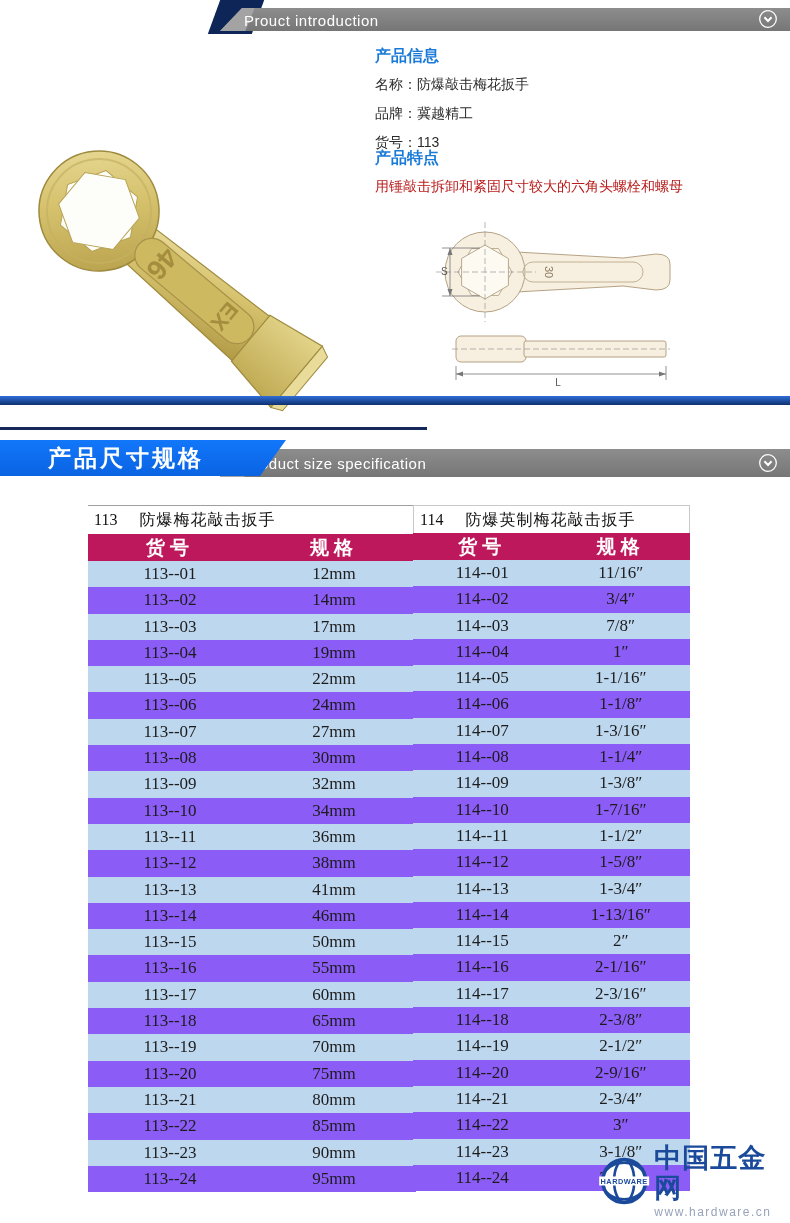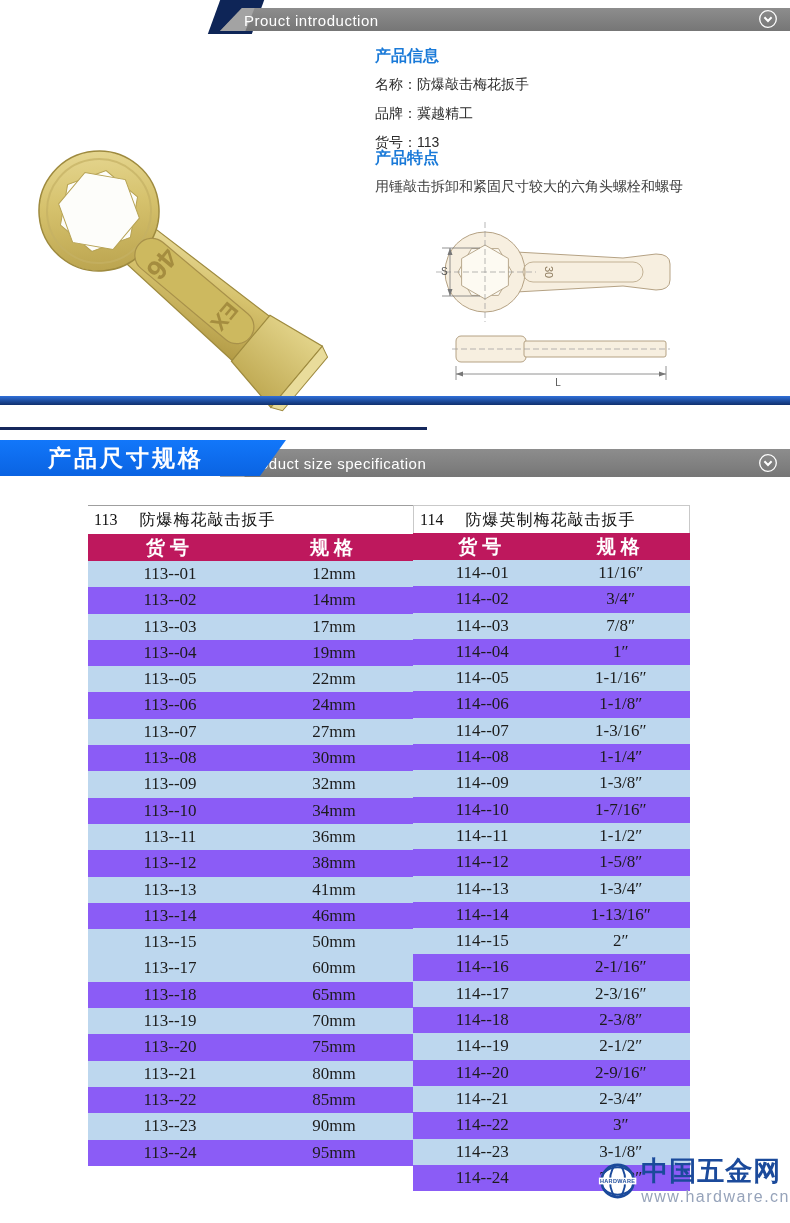--- a/index.html
+++ b/index.html
@@ -32,21 +32,21 @@
   .divider{position:absolute;left:0;top:396px;width:790px;height:9px;
         background:linear-gradient(#2f6fd8,#10306e);}
   .navy-line{position:absolute;left:0;top:427px;width:427px;height:3px;background:#15285c;}
 
   
   .info{position:absolute;left:375px;top:46px;width:400px;}
   .info .heading{color:#1a7ad8;font-size:16px;font-weight:bold;margin:0 0 9px 0;}
   .info .line{font-size:14px;color:#2b2b2b;margin:0 0 11px 0;}
   .features{position:absolute;left:375px;top:148px;width:410px;}
   .features .heading{color:#1a7ad8;font-size:16px;font-weight:bold;margin:0 0 9px 0;}
-  .features .text{font-size:14px;color:#404040;}
+  .features .text{font-size:14px;color:#b91c1c;}
 
   .photo{position:absolute;left:4px;top:96px;}
   .drawing{position:absolute;left:428px;top:210px;}
 
   
   .spec-table{position:absolute;top:505px;}
   .spec-table.t1{left:88px;width:328px;}
   .spec-table.t2{left:413px;width:277px;}
   .spec-title{height:28px;line-height:28px;border-top:1px solid #9f9f9f;
         font-size:16px;color:#111;display:flex;align-items:center;}
@@ -60,21 +60,21 @@
   .spec-row.odd{background:#bdd7ee;}
   .spec-row.even{background:#8b5cf6;}
   .spec-row .cell{flex:1;text-align:center;line-height:26.3px;
         font-family:"Liberation Serif",serif;font-size:17px;color:#1c1c1c;}
 
   
   .footer-logo{position:absolute;left:598px;top:1150px;width:192px;height:62px;
         display:flex;align-items:center;background:rgba(255,255,255,.0);z-index:5;}
   .footer-text{margin-left:4px;}
   .footer-brand{color:#1b4a9b;font-size:27px;font-weight:bold;letter-spacing:1px;line-height:30px;}
-  .footer-url{color:#96a3ba;font-size:16px;letter-spacing:1.5px;margin-top:2px;}
+  .footer-url{color:#96a3ba;font-size:12px;letter-spacing:1.5px;margin-top:2px;}
 </style>
 </head>
 <body>
 
 <div class="page">
 
   <div class="banner b1">
     <div class="navy-wedge"></div>
     <div class="gray-bar">
       <div class="gray-wedge"></div>
@@ -242,20 +242,24 @@
           <span class="cell">41mm</span>
         </div>
         <div class="spec-row even">
           <span class="cell">113--14</span>
           <span class="cell">46mm</span>
         </div>
         <div class="spec-row odd">
           <span class="cell">113--15</span>
           <span class="cell">50mm</span>
         </div>
+        <div class="spec-row even">
+          <span class="cell">113--16</span>
+          <span class="cell">55mm</span>
+        </div>
         <div class="spec-row odd">
           <span class="cell">113--17</span>
           <span class="cell">60mm</span>
         </div>
         <div class="spec-row even">
           <span class="cell">113--18</span>
           <span class="cell">65mm</span>
         </div>
         <div class="spec-row odd">
           <span class="cell">113--19</span>

